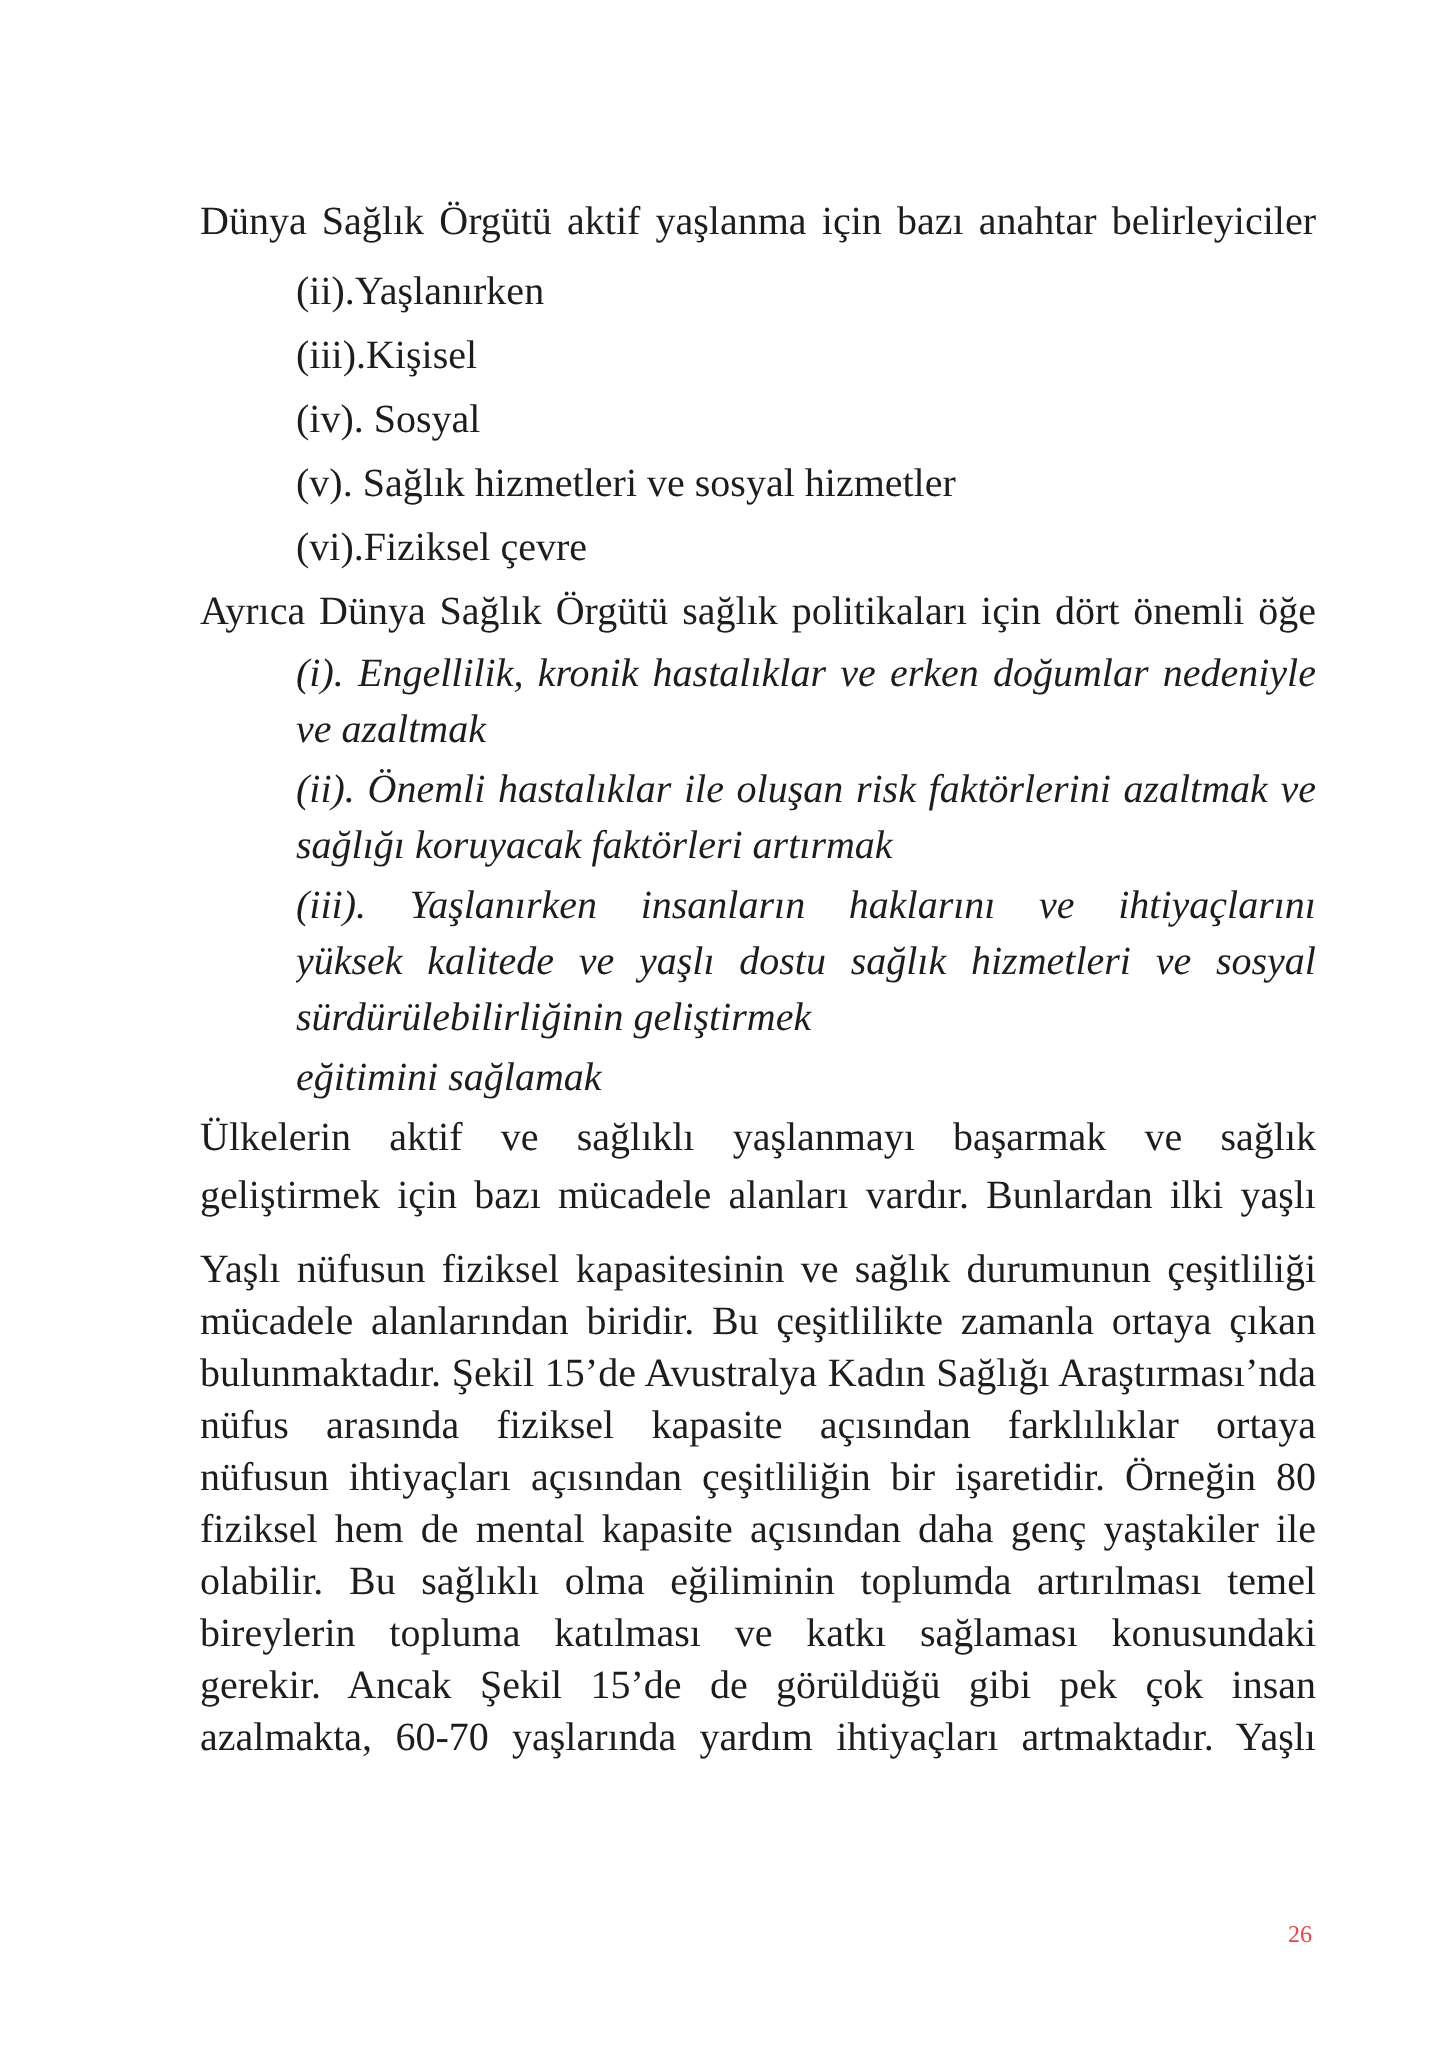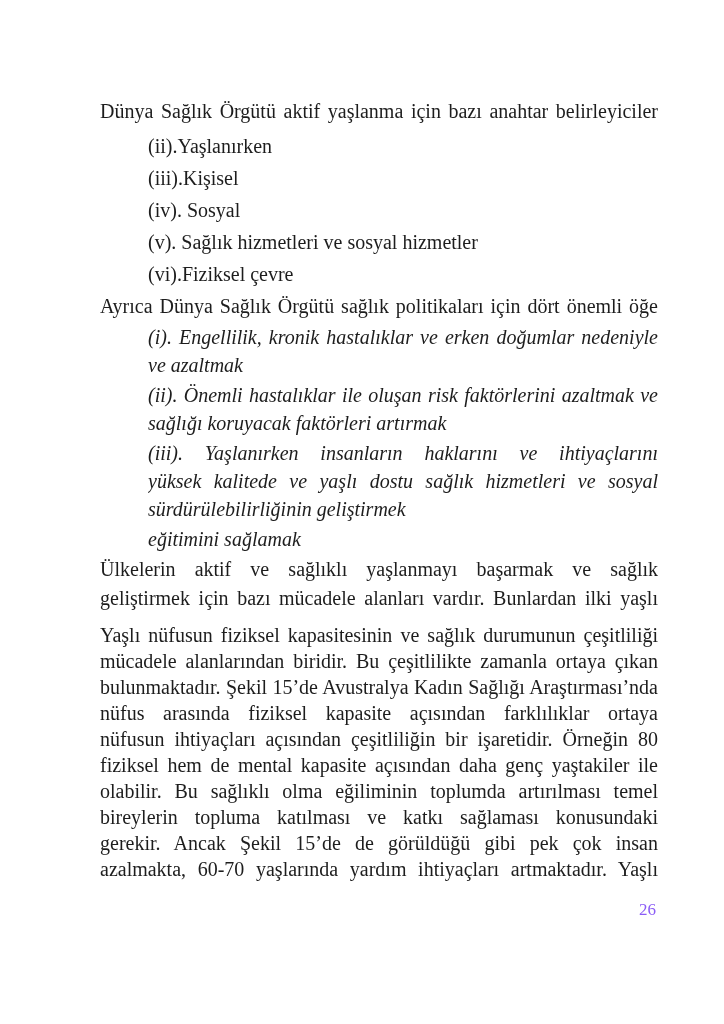--- a/index.html
+++ b/index.html
@@ -52,24 +52,24 @@
   .blk-mid { line-height: 29px; margin: 0 0 9px 0; }
   .blk-mid .ln { height: 29px; }
 
   
   .blk-body { line-height: 26px; margin: 0; }
   .blk-body .ln { height: 26px; }
   .blk-body .ln-last { text-align-last: justify; }
 
   .page-number {
     position: absolute;
-    top: 900px;
+    top: 960px;
     right: 68px;
-    font-size: 17px;
-    color: #8b5cf6;
+    font-size: 12px;
+    color: #ef4444;
   }
 </style>
 </head>
 <body>
 
 <div class="page">
   <main class="content">
       <div class="blk blk-intro">
         <div class="ln ln-last">Dünya Sağlık Örgütü aktif yaşlanma için bazı anahtar belirleyiciler tanımlamıştır. Bunlar;</div>
       </div>

